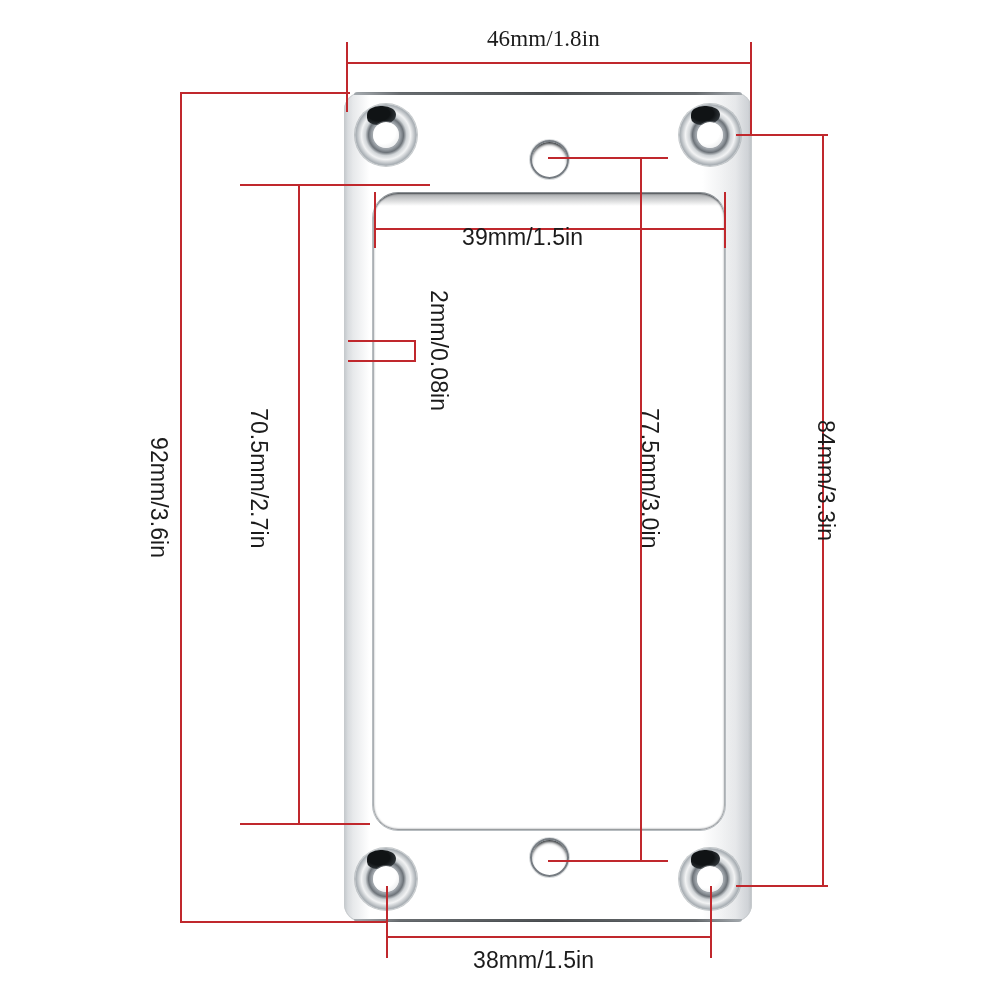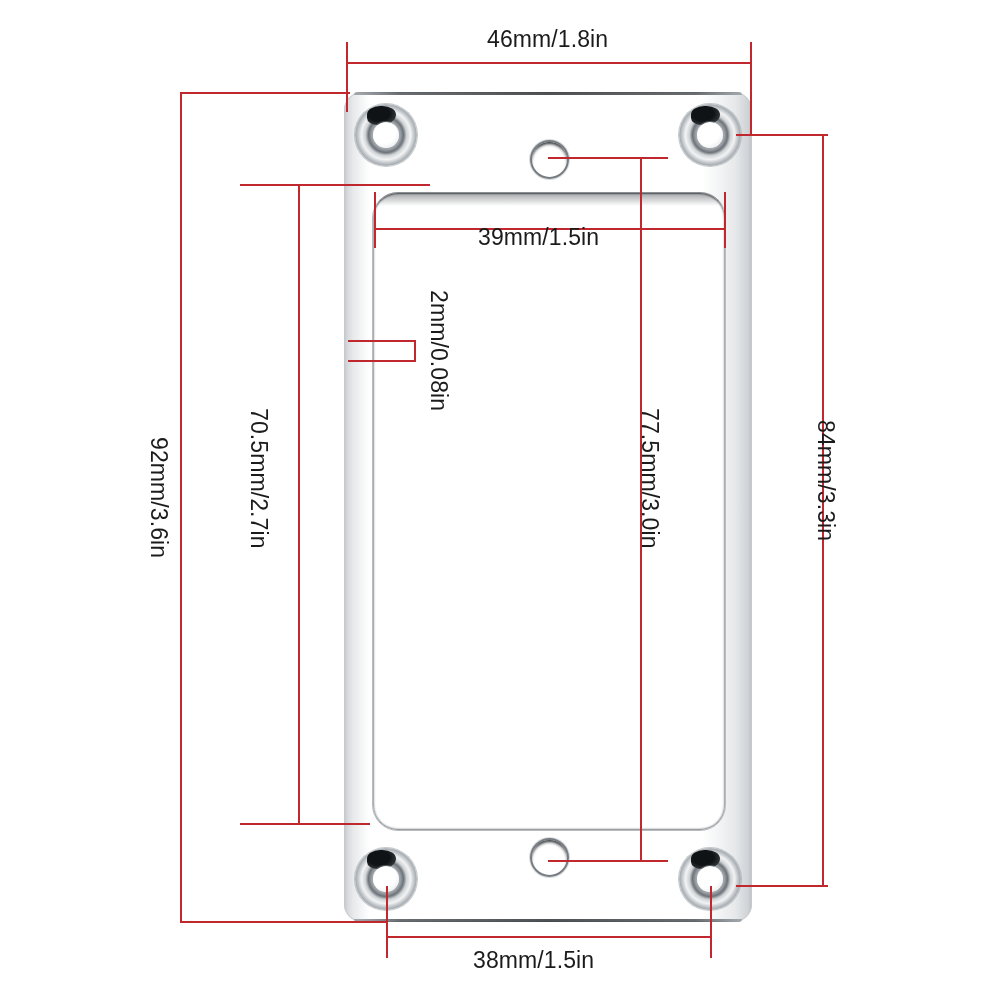--- a/index.html
+++ b/index.html
@@ -162,23 +162,23 @@
   <div class="dim-h" style="left:548px;top:860px;width:120px;"></div>
 
   <div class="dim-v" style="left:822px;top:134px;height:752px;"></div>
   <div class="dim-h" style="left:736px;top:134px;width:92px;"></div>
   <div class="dim-h" style="left:736px;top:885px;width:92px;"></div>
 
   <div class="dim-v" style="left:386px;top:886px;height:72px;"></div>
   <div class="dim-v" style="left:710px;top:886px;height:72px;"></div>
   <div class="dim-h" style="left:386px;top:936px;width:324px;"></div>
 
-  <div class="dim-label" style="left:487px;top:26px;">46mm/1.8in</div>
+  <div class="dim-label" style="left:487px;top:26px;font-family:Liberation Serif, serif;">46mm/1.8in</div>
 
-  <div class="dim-label" style="left:478px;top:224px;">39mm/1.5in</div>
+  <div class="dim-label" style="left:462px;top:224px;">39mm/1.5in</div>
 
   <div class="dim-label vert" style="left:452px;top:290px;">2mm/0.08in</div>
 
   <div class="dim-label vert" style="left:172px;top:437px;">92mm/3.6in</div>
 
   <div class="dim-label vert" style="left:272px;top:408px;">70.5mm/2.7in</div>
 
   <div class="dim-label vert" style="left:663px;top:408px;">77.5mm/3.0in</div>
 
   <div class="dim-label vert" style="left:839px;top:420px;">84mm/3.3in</div>

